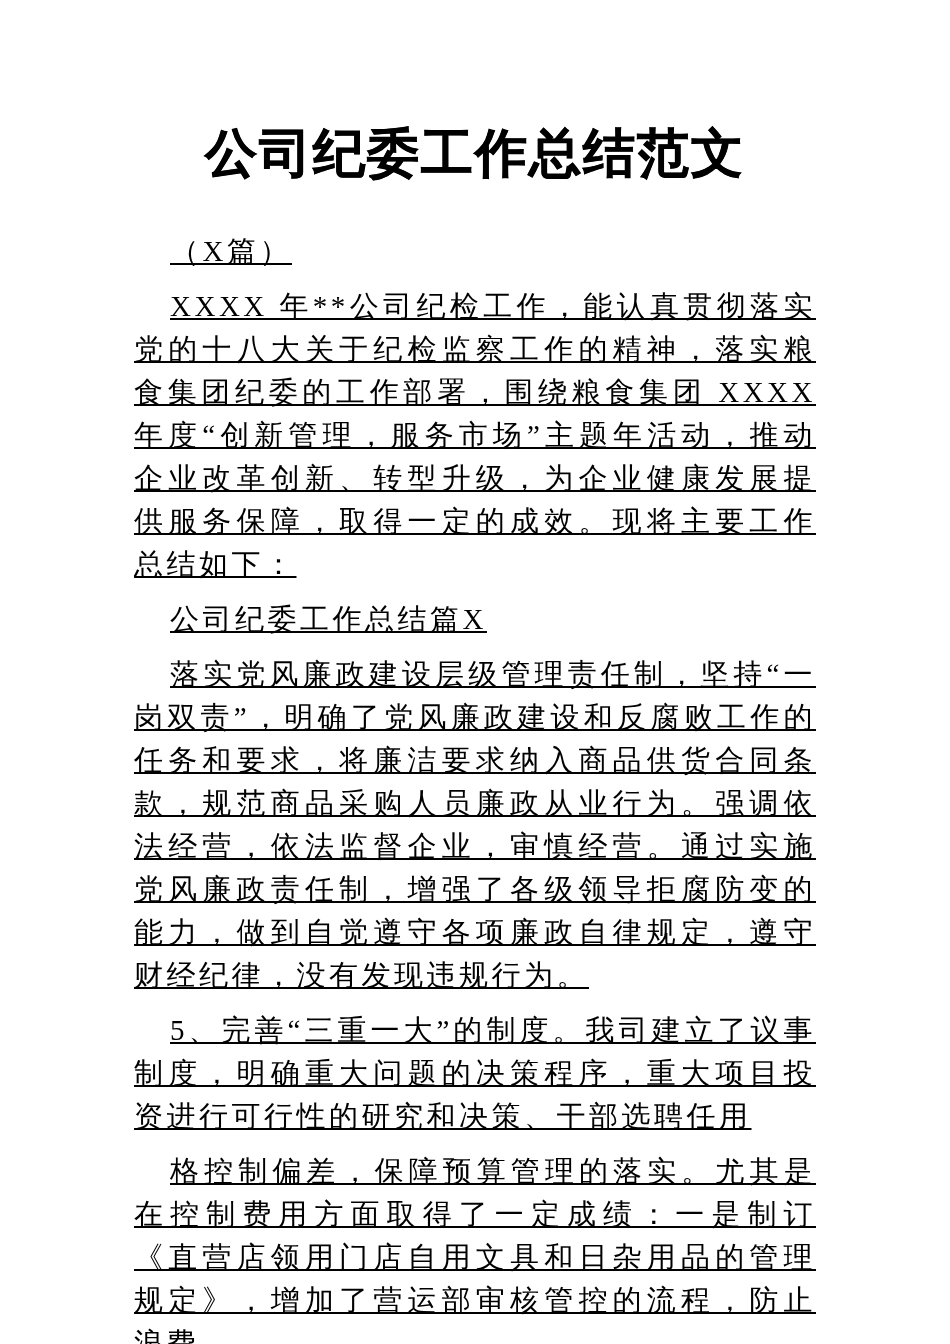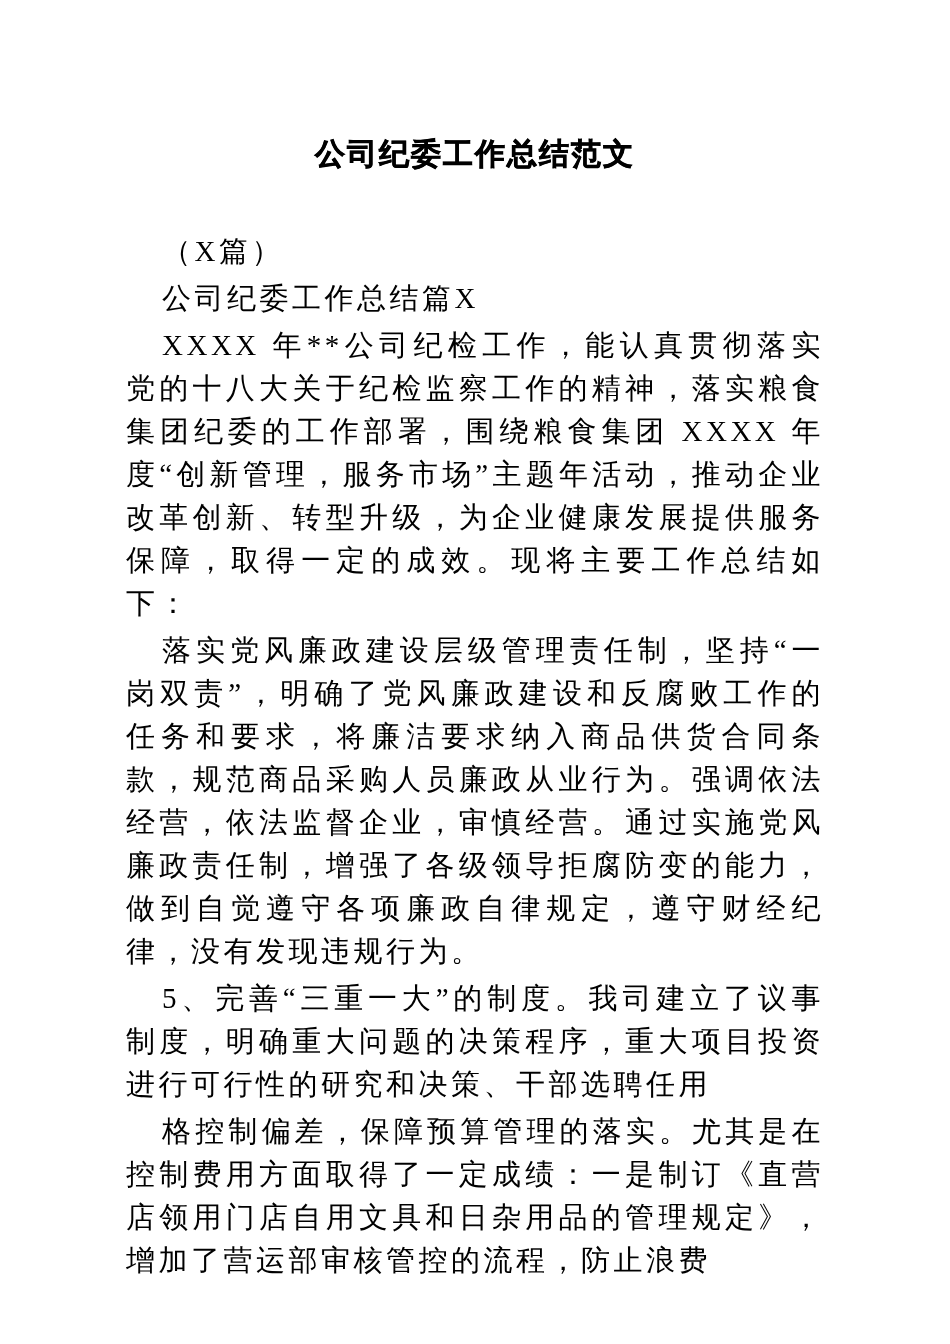--- a/index.html
+++ b/index.html
@@ -16,55 +16,56 @@
     color: #000000;
   }
   .page {
     position: absolute;
     left: 122px;
     top: 126px;
     width: 706px;
   }
   .doc-title {
     margin: 0 0 48px 0;
-    font-size: 30px;
+    font-size: 52px;
     line-height: 56px;
     font-weight: bold;
     text-align: center;
     letter-spacing: 2px;
     font-family: "Liberation Serif", serif;
     -webkit-text-stroke: 0.6px #000;
   }
   .doc-body p {
-    margin: 4px;
+    margin: 12px;
     font-size: 29px;
     line-height: 43px;
     letter-spacing: 3.5px;
     text-align: justify;
     text-indent: 36px;
     font-weight: normal;
+    text-decoration: underline;
   }
   .doc-body p.section-heading {
     font-family: "Liberation Sans", sans-serif;
     font-weight: bold;
     letter-spacing: 1.5px;
   }
 </style>
 </head>
 <body>
 
 <div class="page">
   <h1 class="doc-title"><span>公司纪委工作总结范文</span></h1>
 
   <div class="doc-body">
     <p>（X篇）</p>
 
+    <p>XXXX 年**公司纪检工作，能认真贯彻落实党的十八大关于纪检监察工作的精神，落实粮食集团纪委的工作部署，围绕粮食集团 XXXX 年度“创新管理，服务市场”主题年活动，推动企业改革创新、转型升级，为企业健康发展提供服务保障，取得一定的成效。现将主要工作总结如下：</p>
+
     <p>公司纪委工作总结篇X</p>
-
-    <p>XXXX 年**公司纪检工作，能认真贯彻落实党的十八大关于纪检监察工作的精神，落实粮食集团纪委的工作部署，围绕粮食集团 XXXX 年度“创新管理，服务市场”主题年活动，推动企业改革创新、转型升级，为企业健康发展提供服务保障，取得一定的成效。现将主要工作总结如下：</p>
 
 
     <p>落实党风廉政建设层级管理责任制，坚持“一岗双责”，明确了党风廉政建设和反腐败工作的任务和要求，将廉洁要求纳入商品供货合同条款，规范商品采购人员廉政从业行为。强调依法经营，依法监督企业，审慎经营。通过实施党风廉政责任制，增强了各级领导拒腐防变的能力，做到自觉遵守各项廉政自律规定，遵守财经纪律，没有发现违规行为。</p>
 
 
     <p>5、完善“三重一大”的制度。我司建立了议事制度，明确重大问题的决策程序，重大项目投资进行可行性的研究和决策、干部选聘任用</p>
 
     <p>格控制偏差，保障预算管理的落实。尤其是在控制费用方面取得了一定成绩：一是制订《直营店领用门店自用文具和日杂用品的管理规定》，增加了营运部审核管控的流程，防止浪费</p>
   </div>
 </div>

